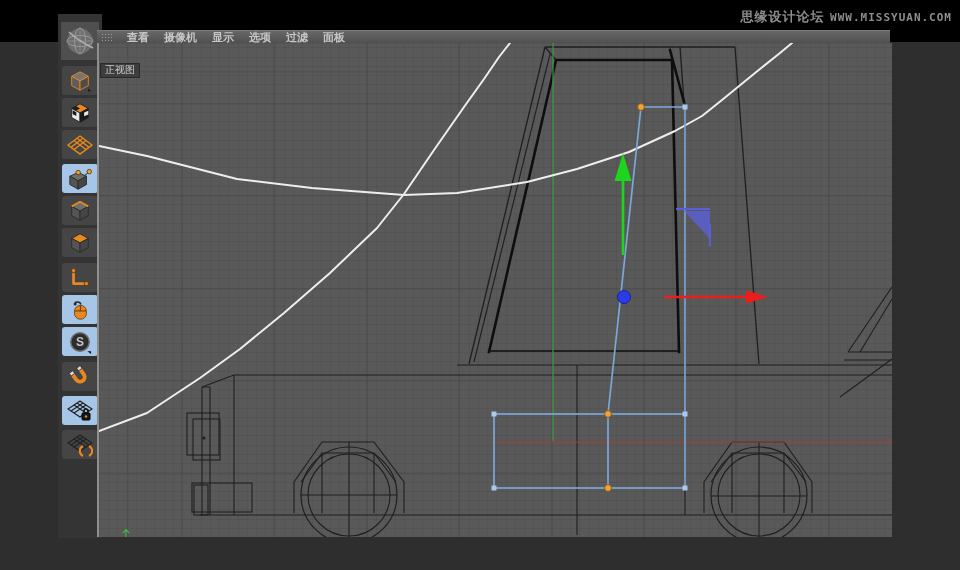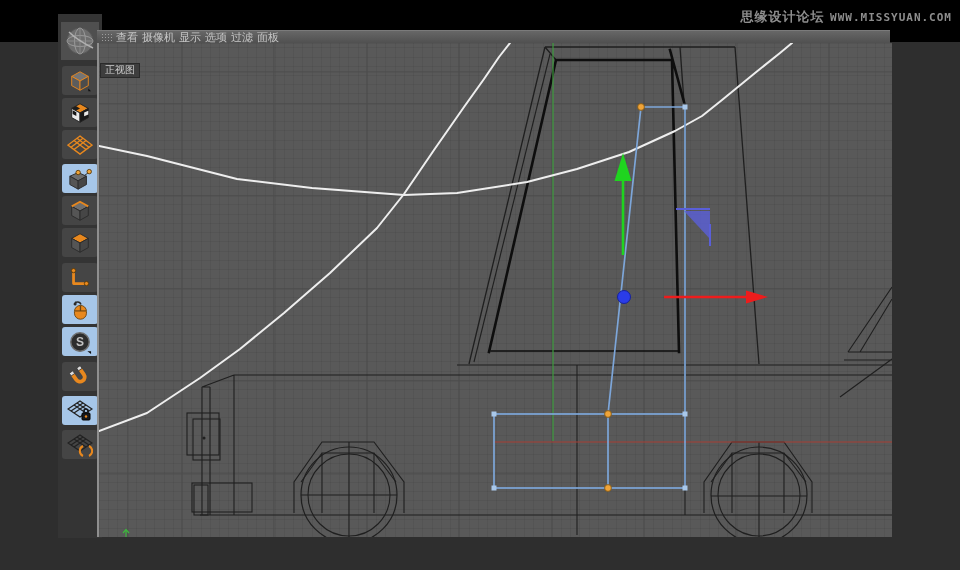--- a/index.html
+++ b/index.html
@@ -20,22 +20,22 @@
   .toolbar{position:absolute;left:58px;top:14px;width:44px;height:524px;background:#343434;}
   .logo-cell{position:absolute;left:3px;top:8px;width:38px;height:38px;background:#4f4f4f;
     display:flex;align-items:center;justify-content:center;}
   .cell{position:absolute;left:4px;width:36px;height:29px;background:#454545;border-radius:3px;
     display:flex;align-items:center;justify-content:center;}
   .cell.sel{background:var(--hl_cell,#a6c6e8);}
   
   .menubar{position:absolute;left:97px;top:30px;width:793px;height:13px;
     background:linear-gradient(#676767,#505050);
     border-top:1px solid #7b7b7b;box-sizing:border-box;
-    display:flex;align-items:center;padding-left:4px;
-    color:#c6c6c6;font-size:11px;line-height:12px;}
+    display:flex;align-items:center;gap:11px;padding-left:4px;
+    color:#c6c6c6;font-size:11px;line-height:12px;font-weight:bold;}
   .menu-grip{width:13px;height:9px;
     background-image:radial-gradient(#9c9c9c 0.8px, transparent 0.9px);
     background-size:3px 3px;}
   .mi{padding:0 2px;cursor:default;}
   .viewport{position:absolute;left:97px;top:43px;width:793px;height:494px;
     border-left:2px solid #8f8f8f;box-sizing:content-box;
     background-color:var(--viewport_bg,#595959);
     background-image:
       repeating-linear-gradient(90deg, var(--grid_major,#4c4c4c) 0 1px, transparent 1px 92.4px),
       repeating-linear-gradient(0deg,  var(--grid_major,#4c4c4c) 0 1px, transparent 1px 92.4px),

